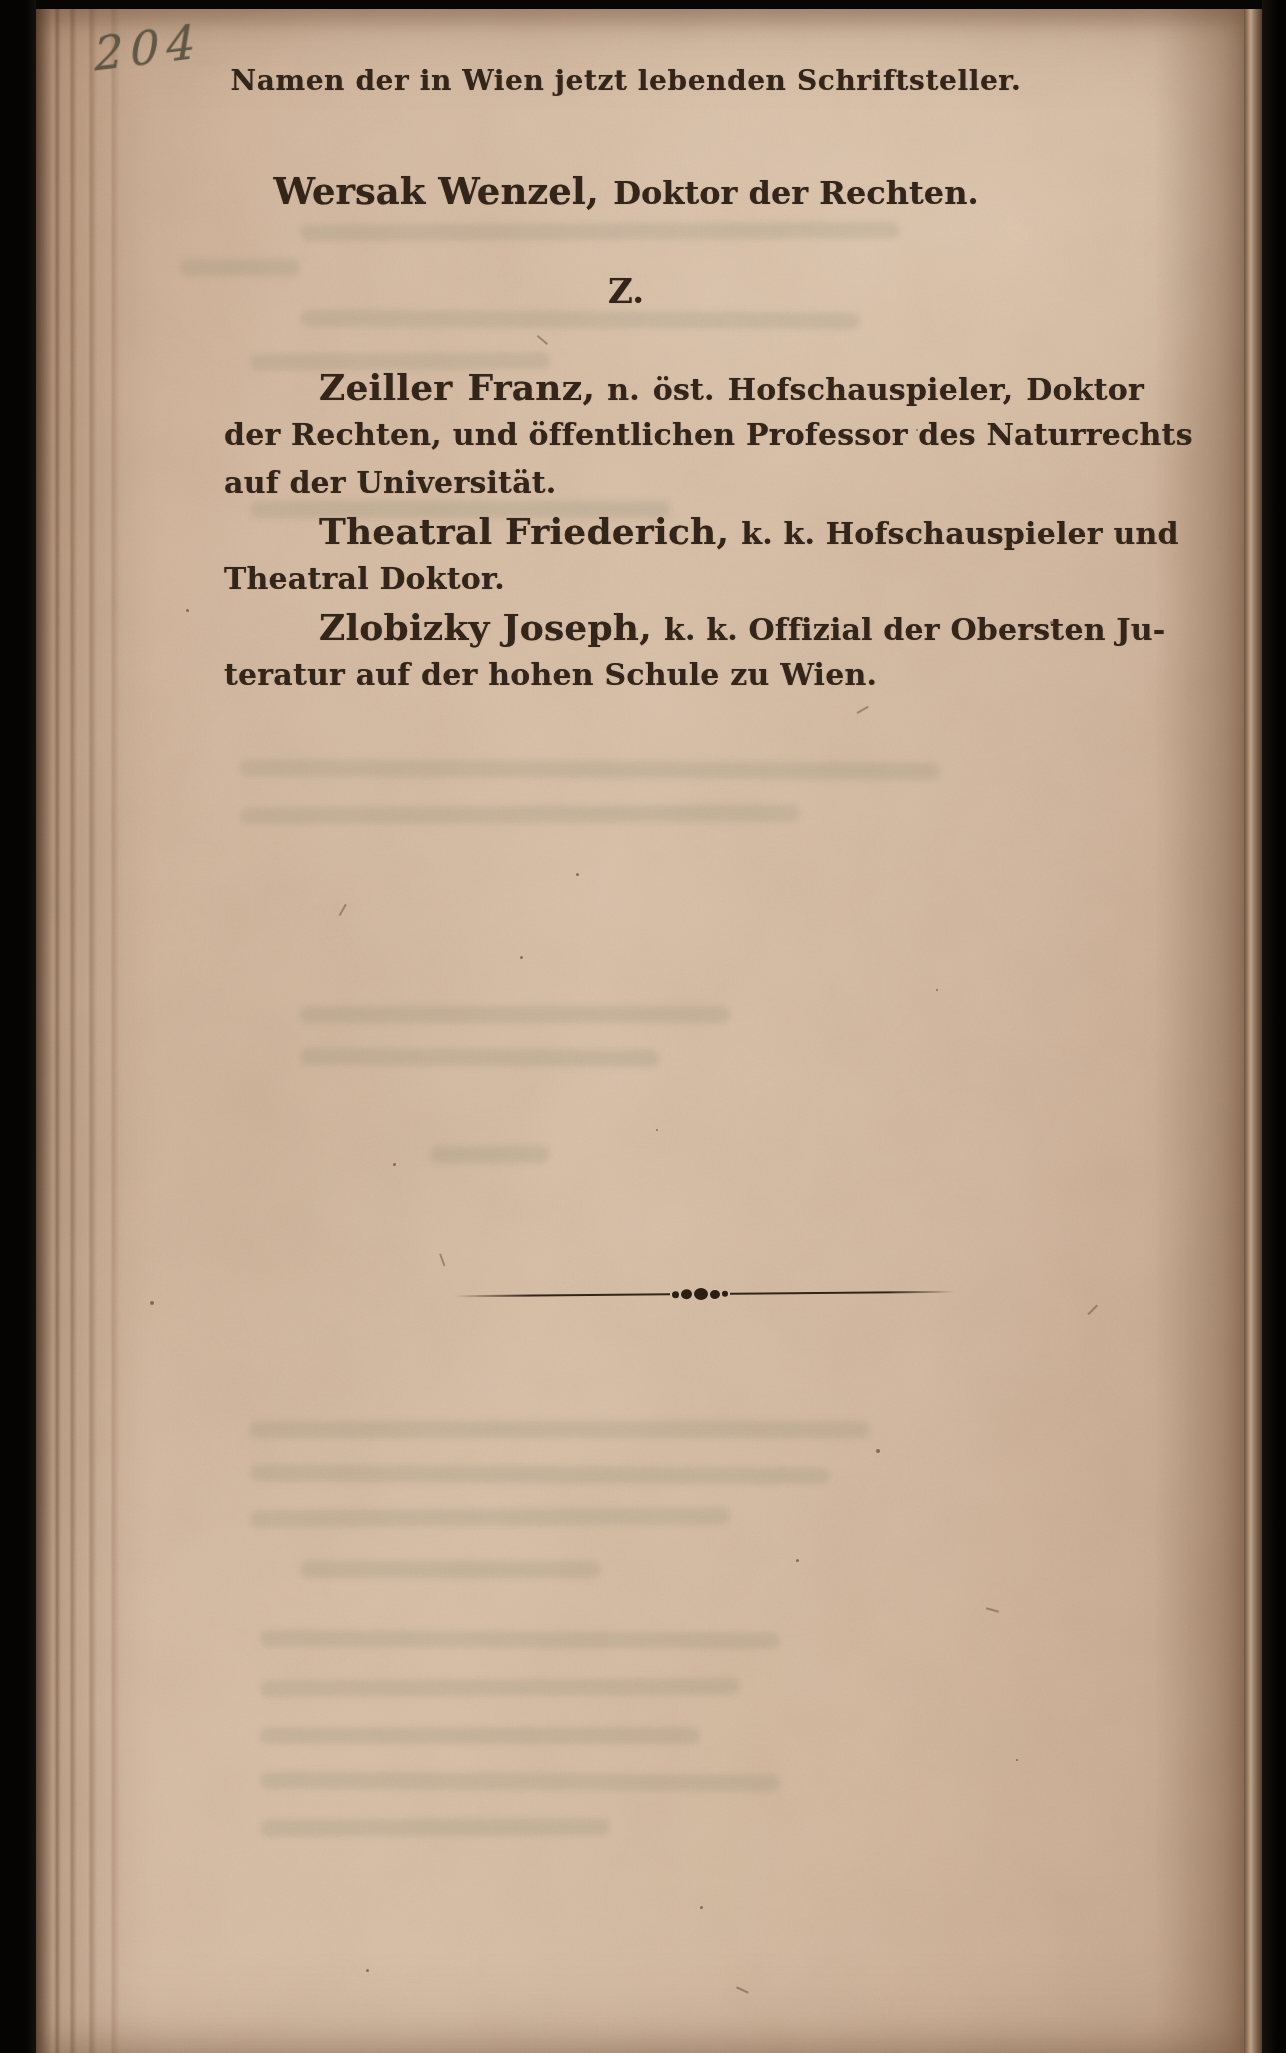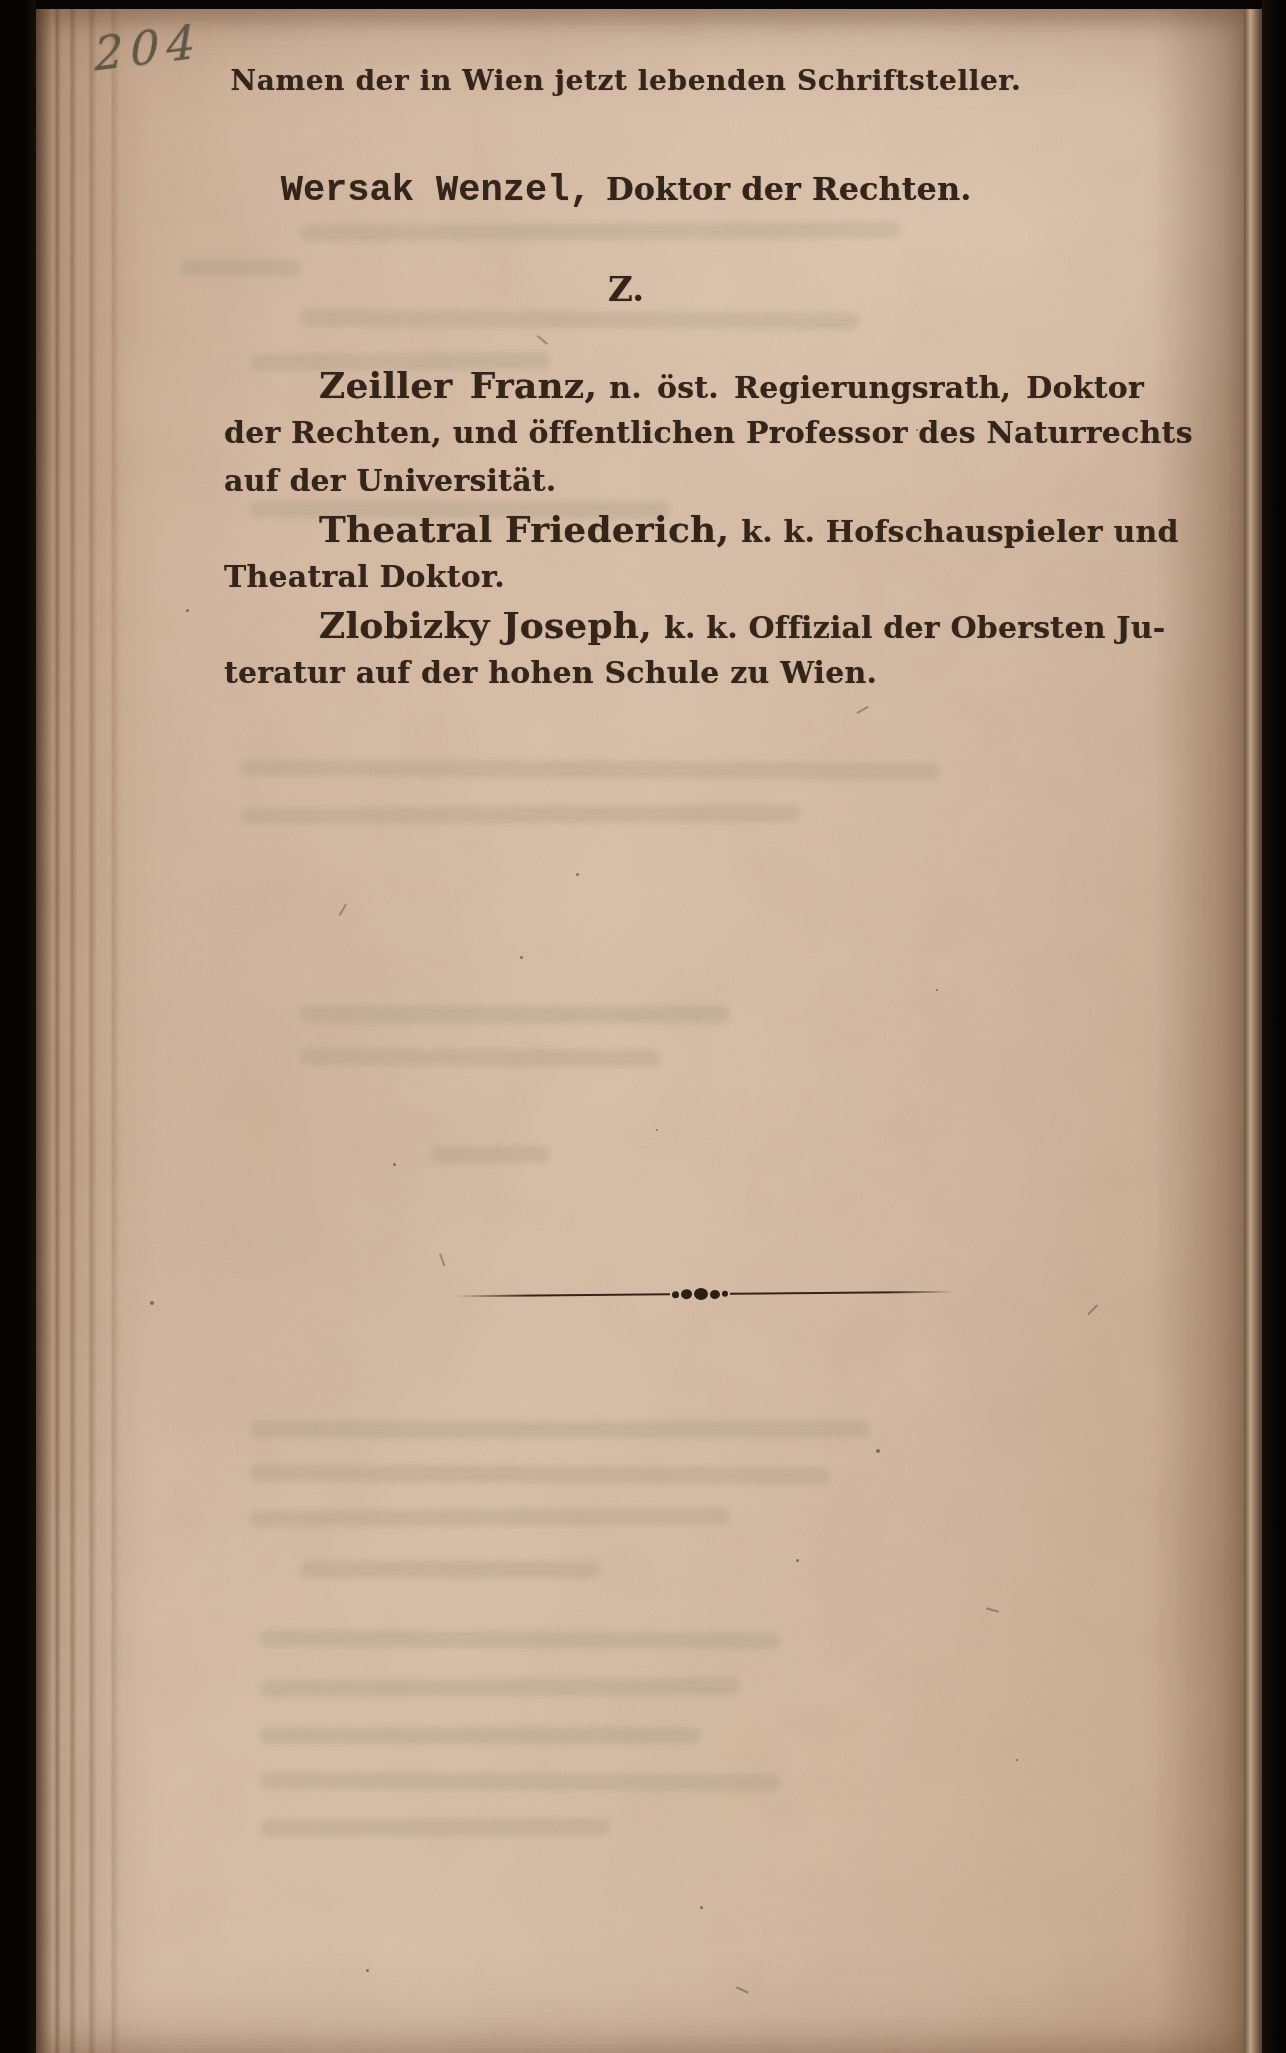--- a/index.html
+++ b/index.html
@@ -74,21 +74,21 @@
   .typearea { position: absolute; left: 188px; top: 44px; width: 920px; z-index: 3; margin-top: 7px; }
 
   .running-header {
     margin-top: 4px; text-align: center; position: relative; left: -58px;
     font-size: 28px; font-weight: bold; letter-spacing: .6px;
   }
   .entry-wersak {
     margin-top: 72px; text-align: center; position: relative; left: -58px;
     font-weight: bold;
   }
-  .entry-wersak .wname { font-size: 37px; font-family: Liberation Mono, monospace; }
+  .entry-wersak .wname { font-size: 37px; }
   .entry-wersak .wdesc { font-size: 32px; margin-left: .45em; }
 
   .section-letter {
     margin-top: 58px; text-align: center; position: relative; left: -58px;
     font-size: 34px; font-weight: bold;
   }
 
   .text-block { margin-top: 52px; }
   .line {
     height: 48px; line-height: 48px;
@@ -141,21 +141,21 @@
       <div class="entry-wersak ink">
         <span class="wname">Wersak Wenzel,</span><span class="wdesc">Doktor der Rechten.</span>
       </div>
 
       <div class="section-letter ink">Z.</div>
 
       <div class="text-block">
 
         <div class="para">
           <div class="line first ink">
-            <span class="ename">Zeiller Franz,</span><span class="erest">n. öst. Regierungsrath, Doktor</span>
+            <span class="ename">Zeiller Franz,</span><span class="erest">n. öst. Hofschauspieler, Doktor</span>
           </div>
           <div class="line ink">der Rechten, und öffentlichen Professor des Naturrechts</div>
           <div class="line last ink">auf der Universität.</div>
         </div>
 
         <div class="para">
           <div class="line first ink">
             <span class="ename">Theatral Friederich,</span><span class="erest">k. k. Hofschauspieler und</span>
           </div>
           <div class="line last ink">Theatral Doktor.</div>

